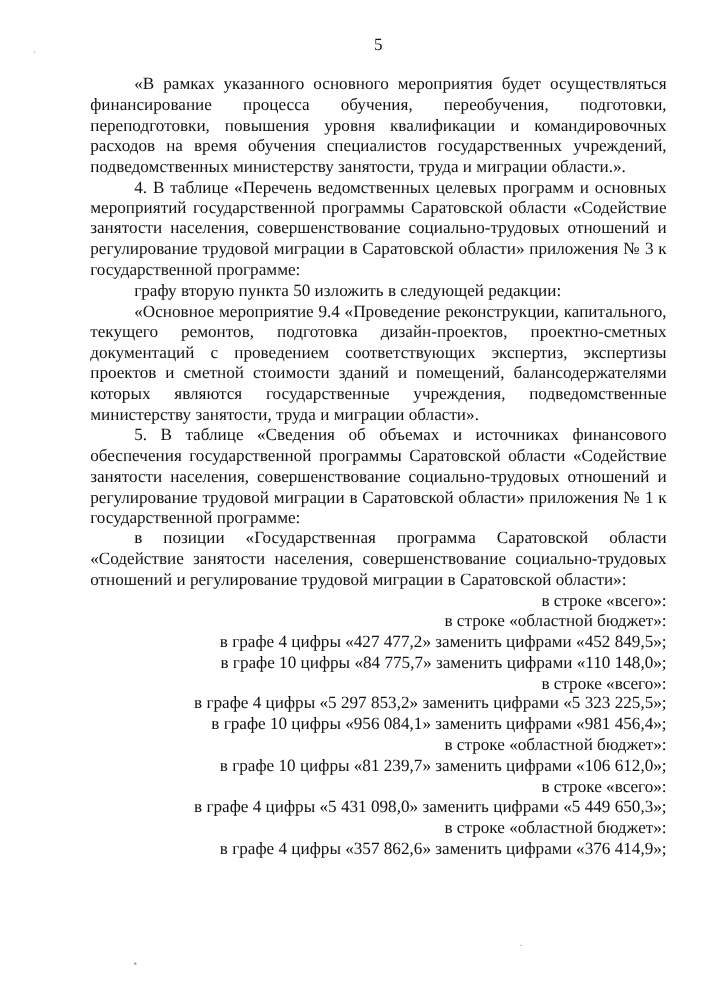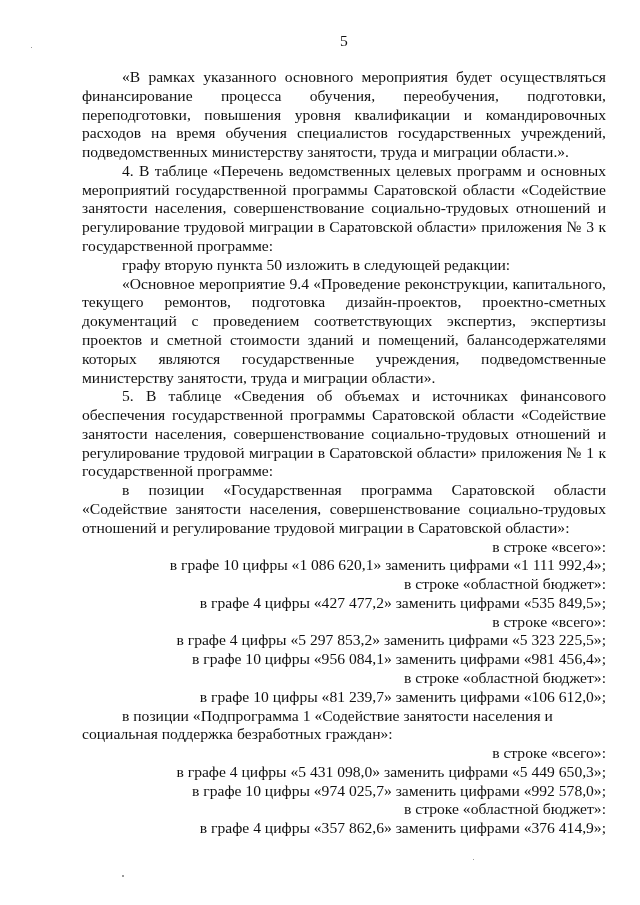--- a/index.html
+++ b/index.html
@@ -28,34 +28,32 @@
   <div class="body">
     <p>«В рамках указанного основного мероприятия будет осуществляться финансирование процесса обучения, переобучения, подготовки, переподготовки, повышения уровня квалификации и командировочных расходов на время обучения специалистов государственных учреждений, подведомственных министерству занятости, труда и миграции области.».</p>
     <p>4. В таблице «Перечень ведомственных целевых программ и основных мероприятий государственной программы Саратовской области «Содействие занятости населения, совершенствование социально-трудовых отношений и регулирование трудовой миграции в Саратовской области» приложения № 3 к государственной программе:</p>
     <p>графу вторую пункта 50 изложить в следующей редакции:</p>
     <p>«Основное мероприятие 9.4 «Проведение реконструкции, капитального, текущего ремонтов, подготовка дизайн-проектов, проектно-сметных документаций с проведением соответствующих экспертиз, экспертизы проектов и сметной стоимости зданий и помещений, балансодержателями которых являются государственные учреждения, подведомственные министерству занятости, труда и миграции области».</p>
     <p>5. В таблице «Сведения об объемах и источниках финансового обеспечения государственной программы Саратовской области «Содействие занятости населения, совершенствование социально-трудовых отношений и регулирование трудовой миграции в Саратовской области» приложения № 1 к государственной программе:</p>
     <p>в позиции «Государственная программа Саратовской области «Содействие занятости населения, совершенствование социально-трудовых отношений и регулирование трудовой миграции в Саратовской области»:</p>
 
     <div>
       <span class="ind">в строке «всего»:</span>
-      <span class="ind">в графе 10 цифры «1 086 620,1» заменить цифрами «1 111 992,4»;</span>
       <span class="ind">в строке «областной бюджет»:</span>
-      <span class="ind">в графе 4 цифры «427 477,2» заменить цифрами «535 849,5»;</span>
+      <span class="ind">в графе 4 цифры «427 477,2» заменить цифрами «452 849,5»;</span>
+      <span class="ind">в графе 10 цифры «84 775,7» заменить цифрами «110 148,0»;</span>
       <span class="ind">в строке «всего»:</span>
       <span class="ind">в графе 4 цифры «5 297 853,2» заменить цифрами «5 323 225,5»;</span>
       <span class="ind">в графе 10 цифры «956 084,1» заменить цифрами «981 456,4»;</span>
       <span class="ind">в строке «областной бюджет»:</span>
       <span class="ind">в графе 10 цифры «81 239,7» заменить цифрами «106 612,0»;</span>
     </div>
 
-    <p style="text-align:left;">в позиции «Подпрограмма 1 «Содействие занятости населения и социальная поддержка безработных граждан»:</p>
 
     <div>
       <span class="ind">в строке «всего»:</span>
       <span class="ind">в графе 4 цифры «5 431 098,0» заменить цифрами «5 449 650,3»;</span>
-      <span class="ind">в графе 10 цифры «974 025,7» заменить цифрами «992 578,0»;</span>
       <span class="ind">в строке «областной бюджет»:</span>
       <span class="ind">в графе 4 цифры «357 862,6» заменить цифрами «376 414,9»;</span>
 
     </div>
   </div>
 </div>
 
 </body></html>

